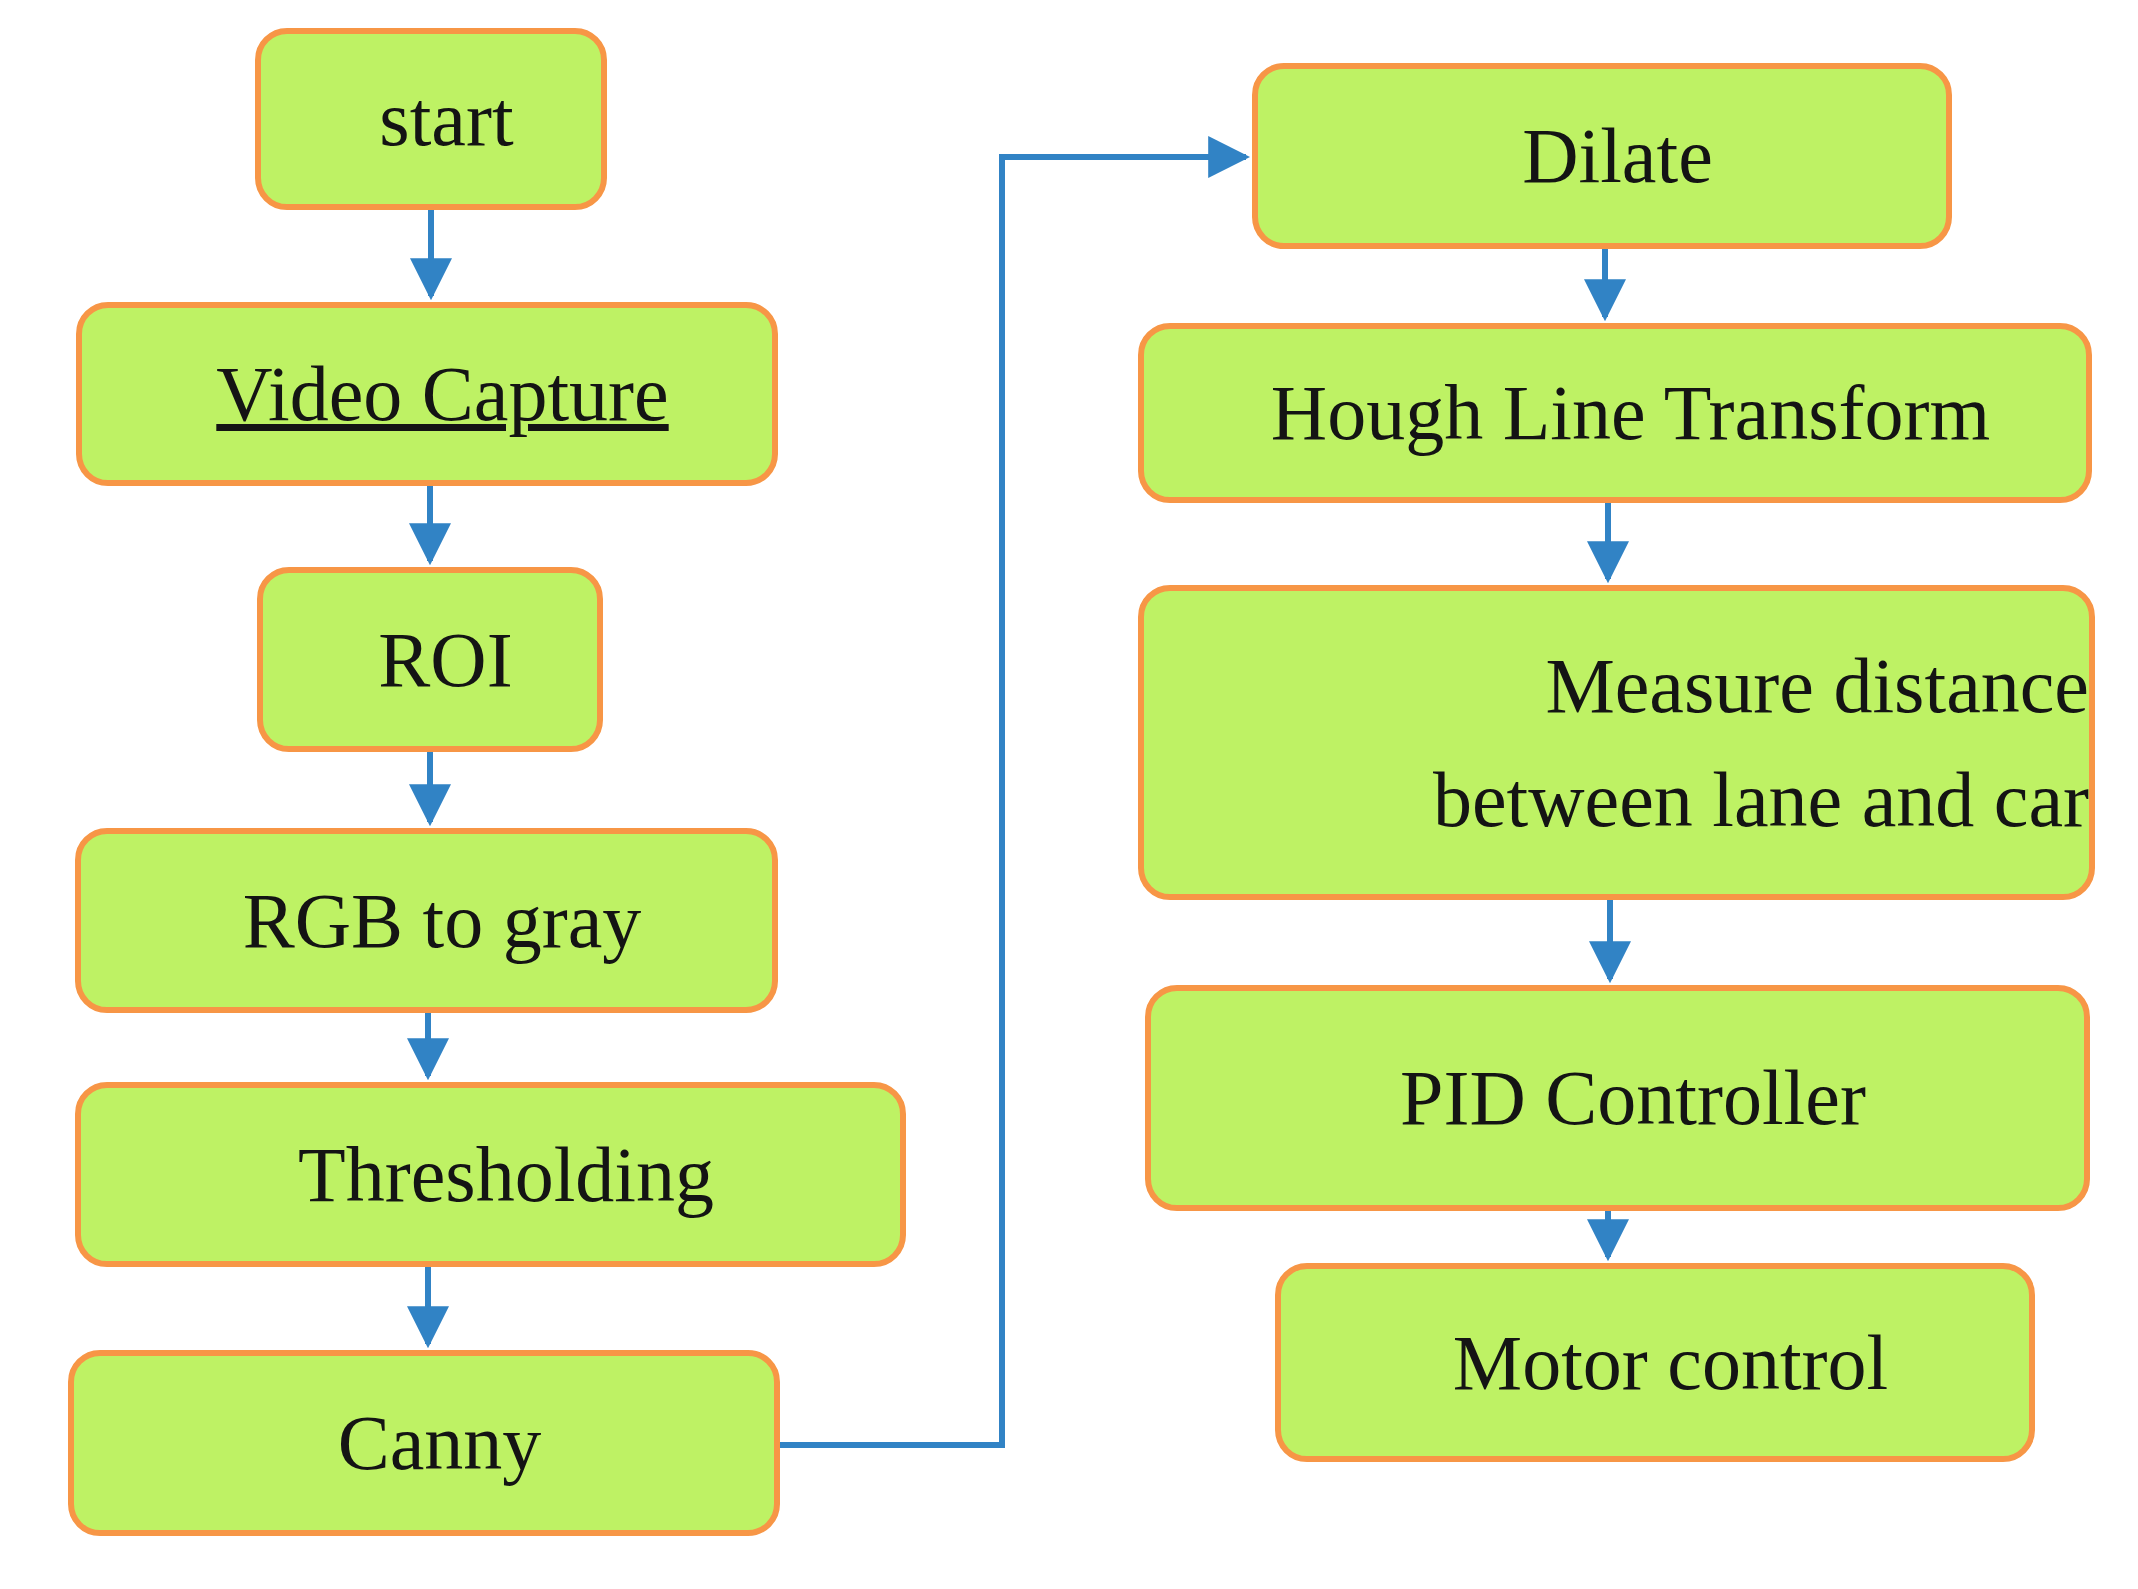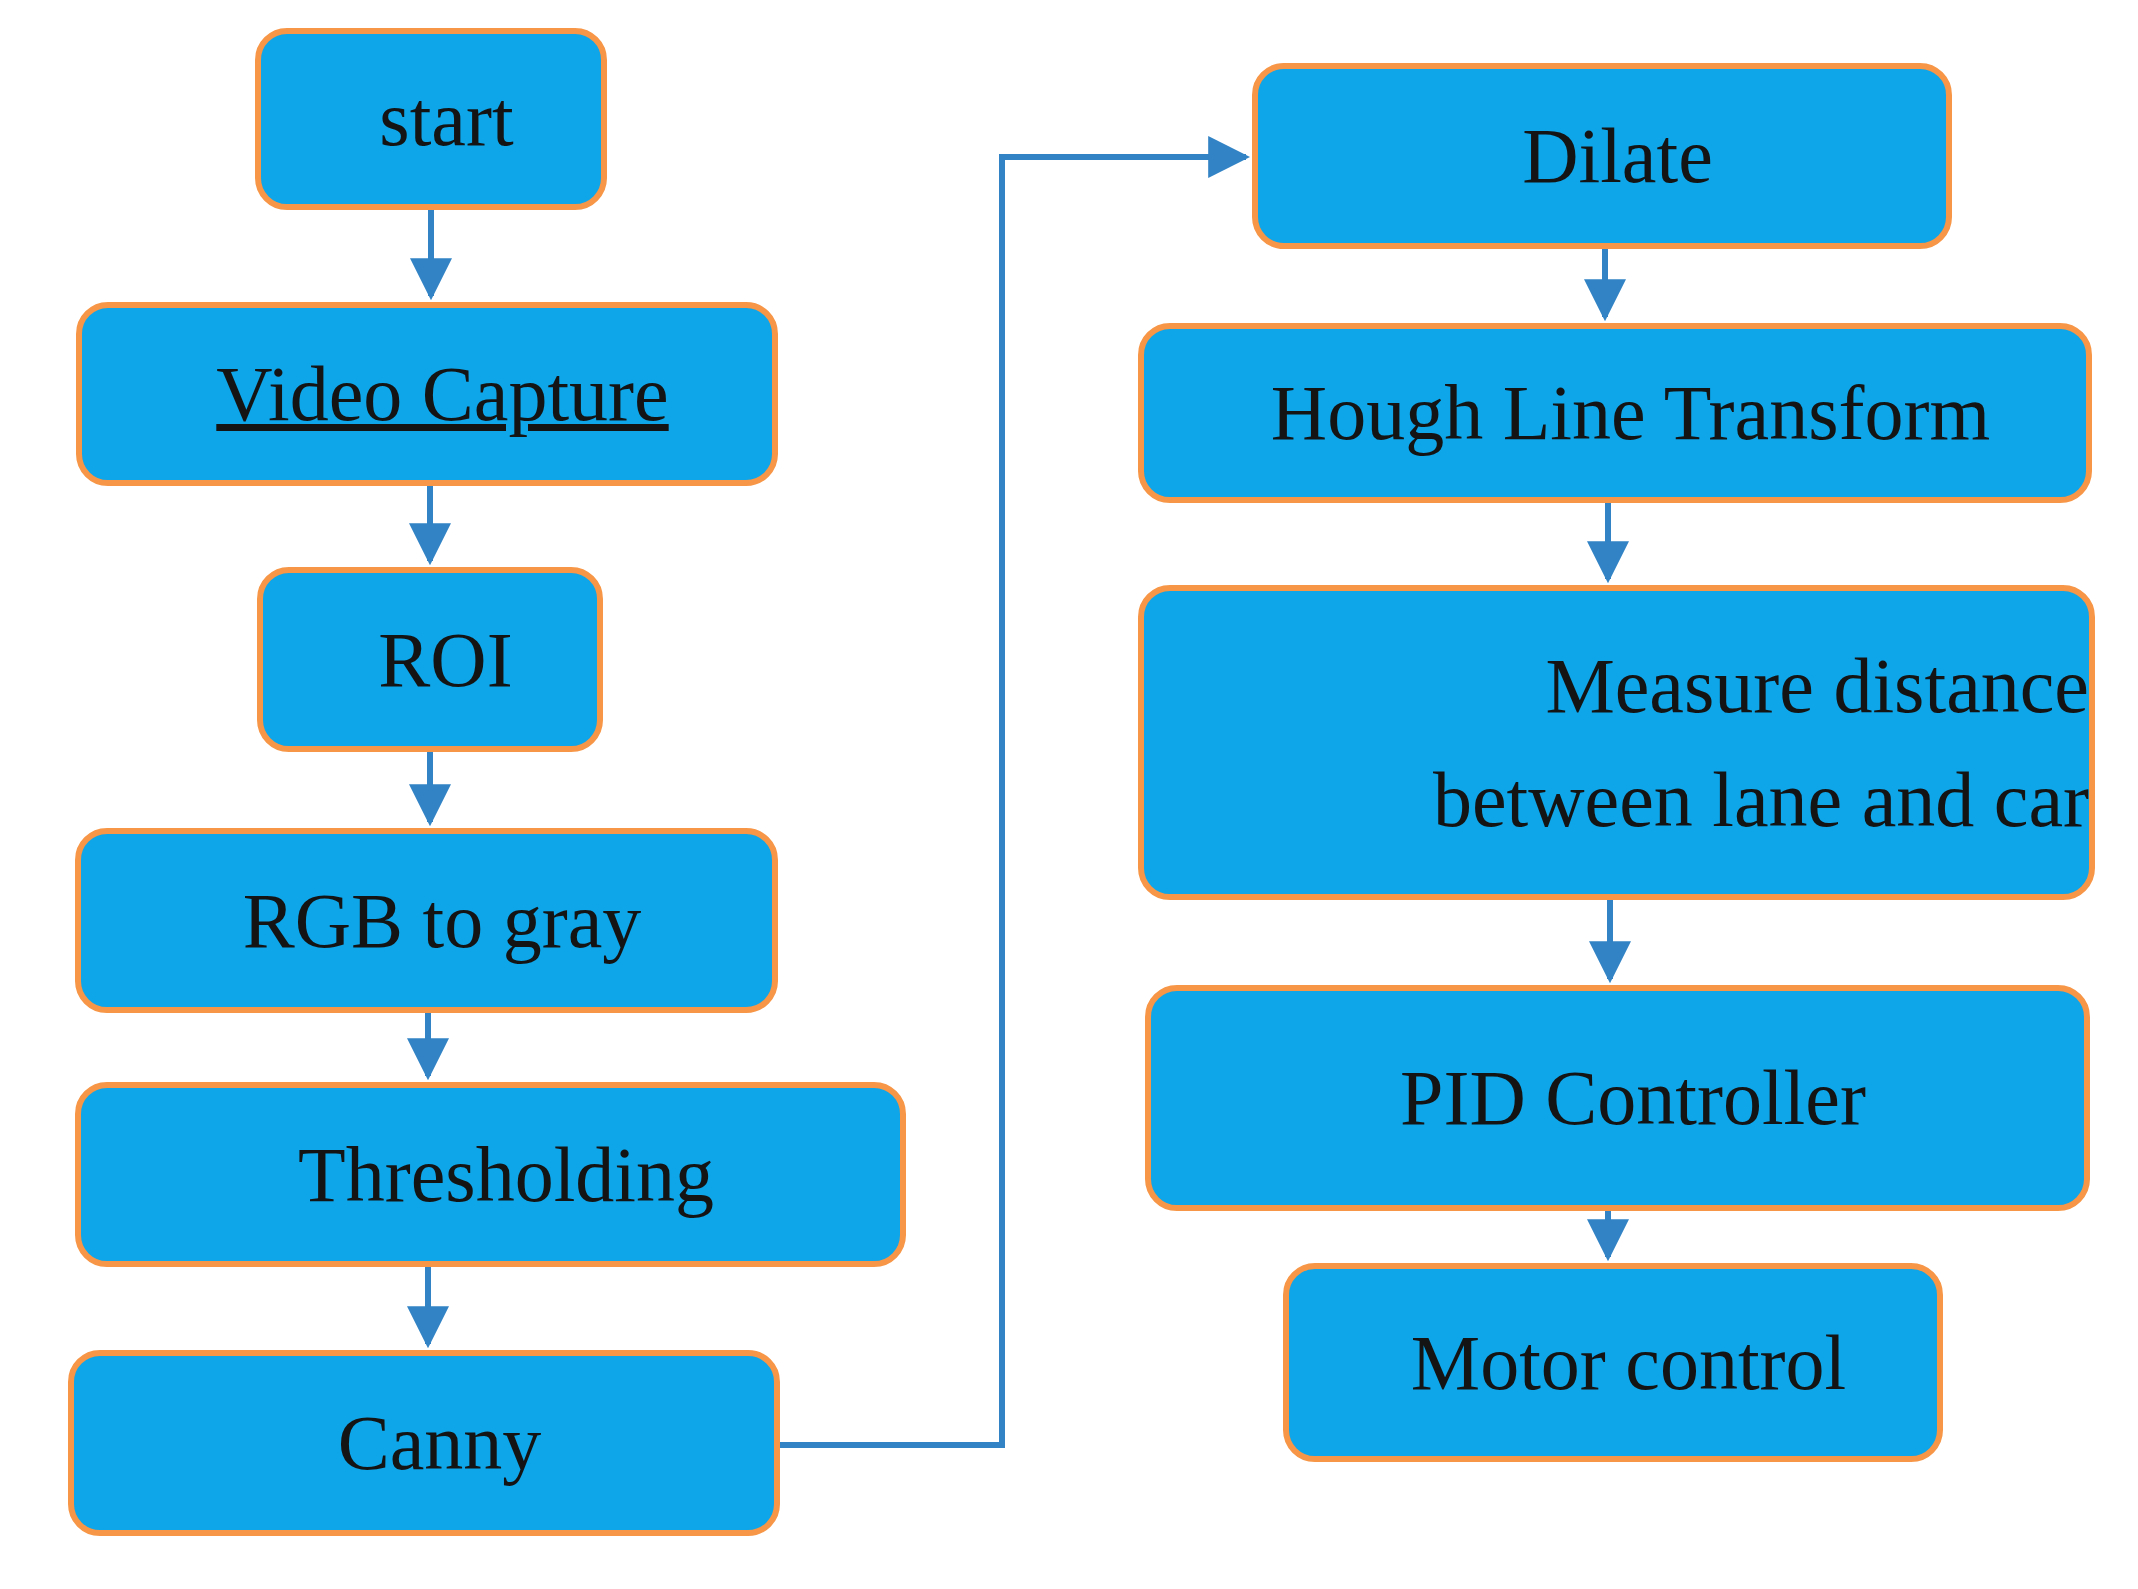--- a/index.html
+++ b/index.html
@@ -14,21 +14,21 @@
     width:2138px;height:1589px;
     background:var(--paper);
     font-family:"Liberation Serif","DejaVu Serif",serif;
     color:var(--ink);
     overflow:hidden;
   }
   #edge-layer{position:absolute;left:0;top:0;width:2138px;height:1589px;}
   .node{
     position:absolute;
     box-sizing:border-box;
-    background:#0ea5e9;
+    background:#bef264;
     border:6px solid var(--orange);
     border-radius:32px;
     display:flex;
     flex-direction:column;
     align-items:center;
     justify-content:center;
     text-align:center;
     font-size:78px;
     line-height:1.25;
     white-space:nowrap;
@@ -39,21 +39,21 @@
   #n-start        {left:255px; top:28px;   width:352px; height:182px;}
   #n-video-capture{left:76px;  top:302px;  width:702px; height:184px;text-decoration:underline;}
   #n-roi          {left:257px; top:567px;  width:346px; height:185px;}
   #n-rgb-to-gray  {left:75px;  top:828px;  width:703px; height:185px;}
   #n-thresholding {left:75px;  top:1082px; width:831px; height:185px;}
   #n-canny        {left:68px;  top:1350px; width:712px; height:186px;}
   #n-dilate       {left:1252px;top:63px;   width:700px; height:186px;}
   #n-hough        {left:1138px;top:323px;  width:954px; height:180px;}
   #n-measure      {left:1138px;top:585px;  width:957px; height:315px; line-height:1.45;align-items:flex-end;}
   #n-pid          {left:1145px;top:985px;  width:945px; height:226px;}
-  #n-motor        {left:1275px;top:1263px; width:660px; height:199px;margin-left:8px;}
+  #n-motor        {left:1275px;top:1263px; width:760px; height:199px;}
   .edge{
     stroke:var(--blue);
     stroke-width:6;
     fill:none;
   }
 </style>
 </head>
 <body>
 
 <div id="canvas">

